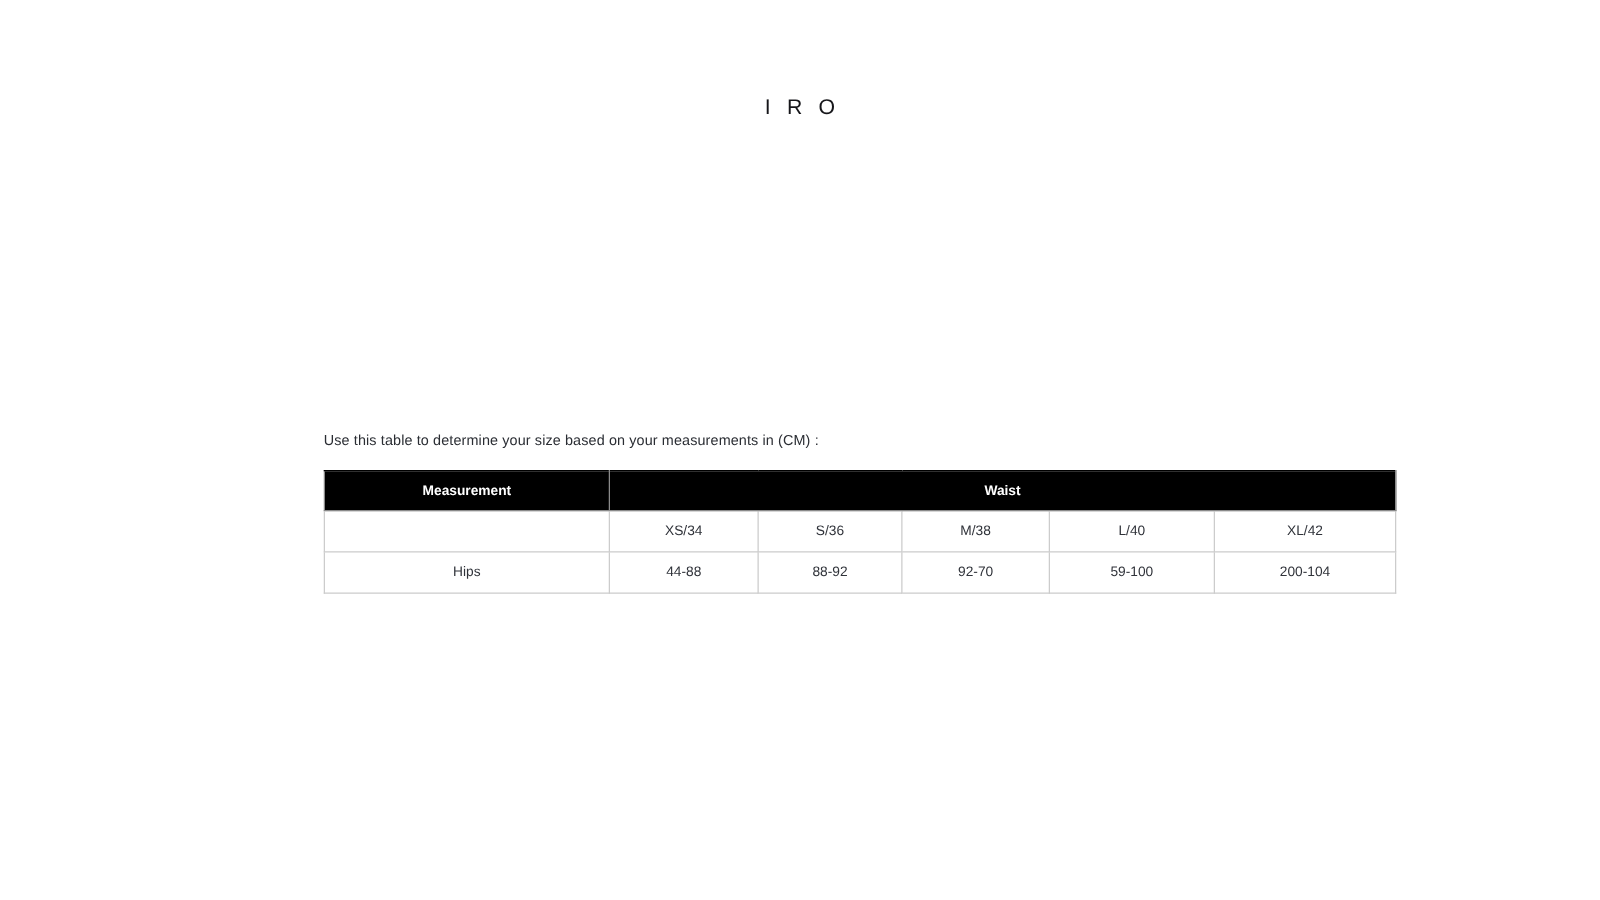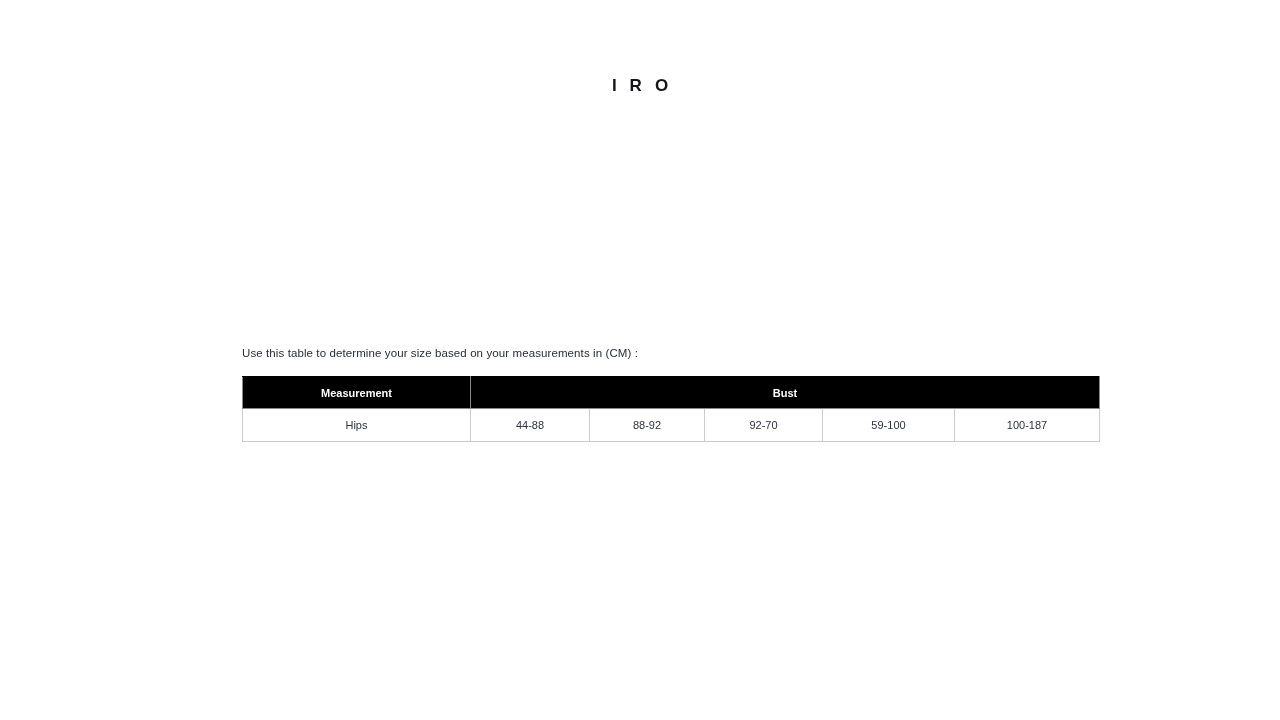--- a/index.html
+++ b/index.html
@@ -12,28 +12,28 @@
     overflow: hidden;
     color: #2c2f36;
   }
   .logo {
     position: absolute;
     top: 76px;
     left: 0;
     width: 1280px;
     text-align: center;
     font-size: 17px;
-    font-weight: 700;
+    font-weight: 400;
     letter-spacing: 13px;
     text-indent: 13px; 
     color: #16161a;
   }
   .content {
     position: absolute;
-    left: 210px;
+    left: 227px;
     top: 347px;
     width: 857px;
     padding-left: 32px;
   }
   .intro {
     font-size: 11.5px;
     line-height: 13px;
     color: #2a2d33;
     margin-bottom: 16px;
     letter-spacing: 0.1px;
@@ -81,27 +81,35 @@
       <col class="c0">
         <col class="c1">
         <col class="c2">
         <col class="c3">
         <col class="c4">
         <col class="c5">
     </colgroup>
     <thead>
       <tr>
         <th>Measurement</th>
-        <th colspan="5">Bust</th>
+        <th colspan="5">Waist</th>
       </tr>
     </thead>
     <tbody>
+      <tr>
+        <td></td>
+        <td>XS/34</td>
+        <td>S/36</td>
+        <td>M/38</td>
+        <td>L/40</td>
+        <td>XL/42</td>
+      </tr>
       <tr>
         <td>Hips</td>
         <td>44-88</td>
         <td>88-92</td>
         <td>92-70</td>
         <td>59-100</td>
-        <td>100-187</td>
+        <td>200-104</td>
       </tr>
     </tbody>
   </table>
 </div>
 
 </body></html>

